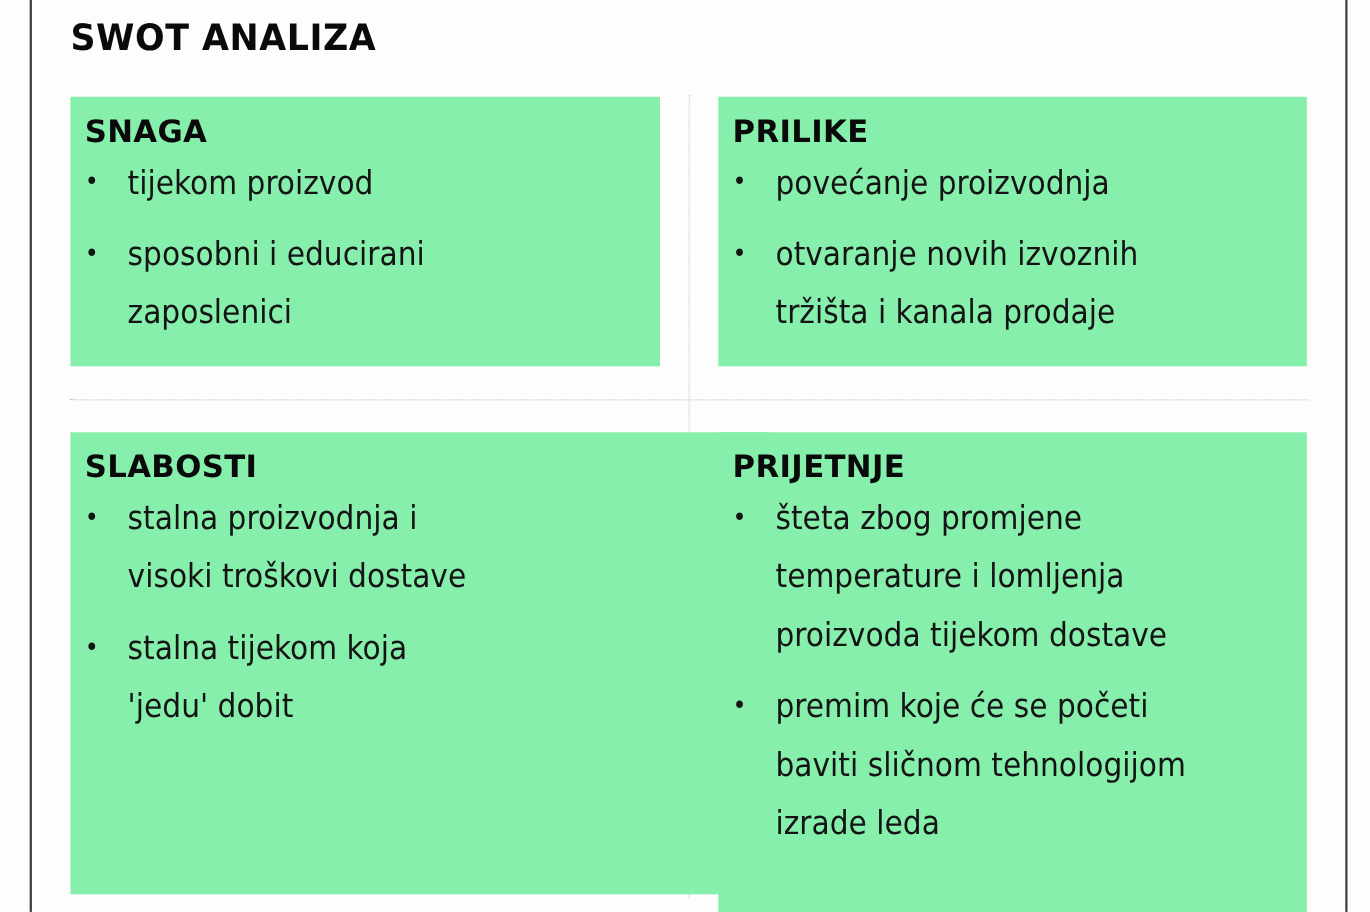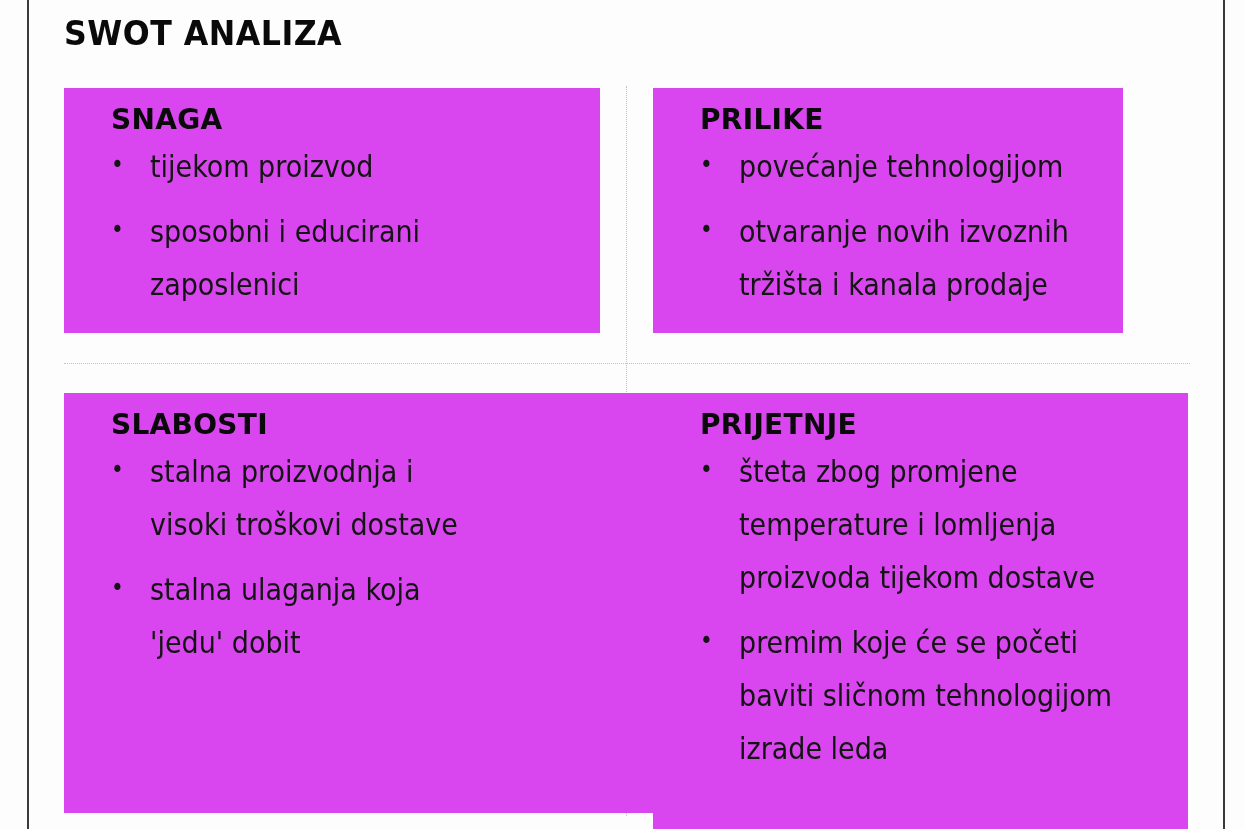--- a/index.html
+++ b/index.html
@@ -22,25 +22,25 @@
     }
     .vdiv {
       position: absolute; left: 626px; top: 86px; height: 730px; width: 0;
       border-left: 1px dotted #c4c4c4;
     }
     .hdiv {
       position: absolute; left: 64px; top: 363px; width: 1126px; height: 0;
       border-top: 1px dotted #c4c4c4;
     }
     .box {
-      position: absolute; background: #d946ef; box-sizing: border-box;
-      padding: 16px 20px 0 47px;
+      position: absolute; background: #86efac; box-sizing: border-box;
+      padding: 16px 20px 0 13px;
     }
     .box.tl { left: 64px; top: 88px; width: 536px; height: 245px; }
-    .box.tr { left: 653px; top: 88px; width: 470px; height: 245px; }
+    .box.tr { left: 653px; top: 88px; width: 535px; height: 245px; }
     .box.bl { left: 64px; top: 393px; width: 636px; height: 420px; }
     .box.br { left: 653px; top: 393px; width: 535px; height: 541px; }
     .box h2 {
       margin: 0; font-family: "DejaVu Sans", sans-serif; font-weight: bold;
       font-size: 28px; line-height: 32px; letter-spacing: 0.3px; color: #0a0a0a;
     }
     .box ul { list-style: none; margin: 4px 0 0 0; padding: 0; }
     .box li {
       position: relative; padding-left: 39px; margin-bottom: 12px;
       font-size: 30px; line-height: 53px; white-space: pre-line;
@@ -66,32 +66,32 @@
   <ul>
     <li><span class="bullet">•</span><span class="text">tijekom proizvod</span></li>
     <li><span class="bullet">•</span><span class="text">sposobni i educirani
 zaposlenici</span></li>
   </ul>
 </section>
 
 <section class="box tr">
   <h2>PRILIKE</h2>
   <ul>
-    <li><span class="bullet">•</span><span class="text">povećanje tehnologijom</span></li>
+    <li><span class="bullet">•</span><span class="text">povećanje proizvodnja</span></li>
     <li><span class="bullet">•</span><span class="text">otvaranje novih izvoznih
 tržišta i kanala prodaje</span></li>
   </ul>
 </section>
 
 <section class="box bl">
   <h2>SLABOSTI</h2>
   <ul>
     <li><span class="bullet">•</span><span class="text">stalna proizvodnja i
 visoki troškovi dostave</span></li>
-    <li><span class="bullet">•</span><span class="text">stalna ulaganja koja
+    <li><span class="bullet">•</span><span class="text">stalna tijekom koja
 'jedu' dobit</span></li>
   </ul>
 </section>
 
 <section class="box br">
   <h2>PRIJETNJE</h2>
   <ul>
     <li><span class="bullet">•</span><span class="text">šteta zbog promjene
 temperature i lomljenja
 proizvoda tijekom dostave</span></li>

